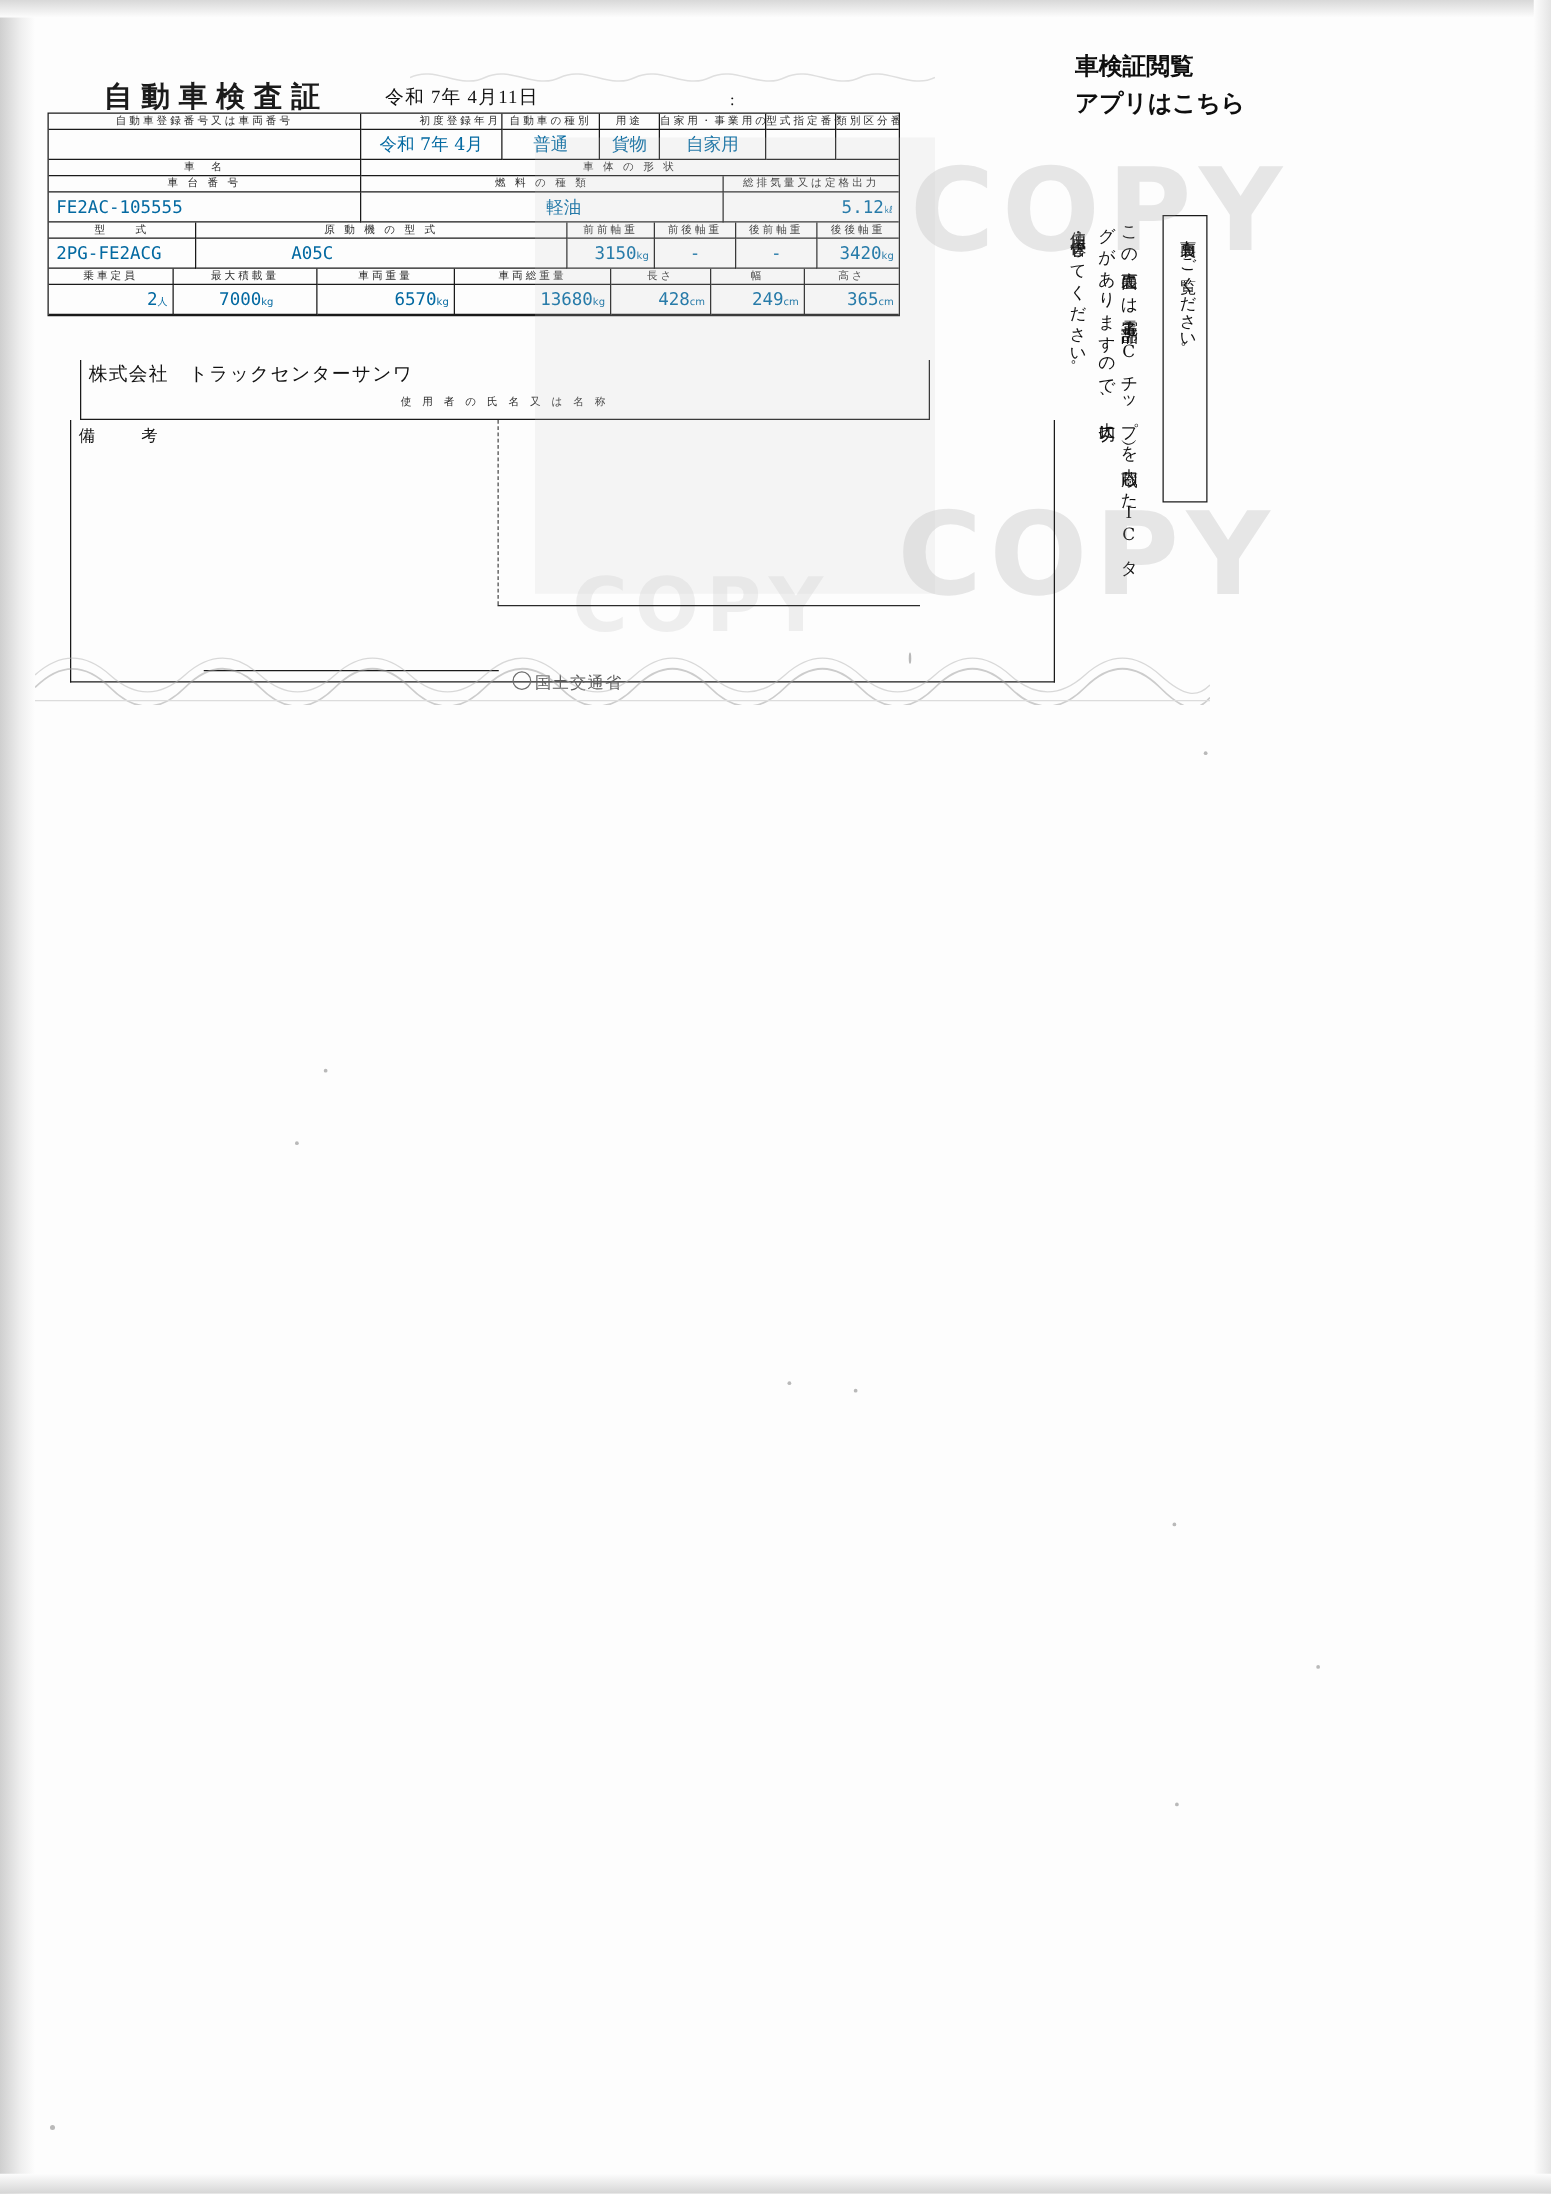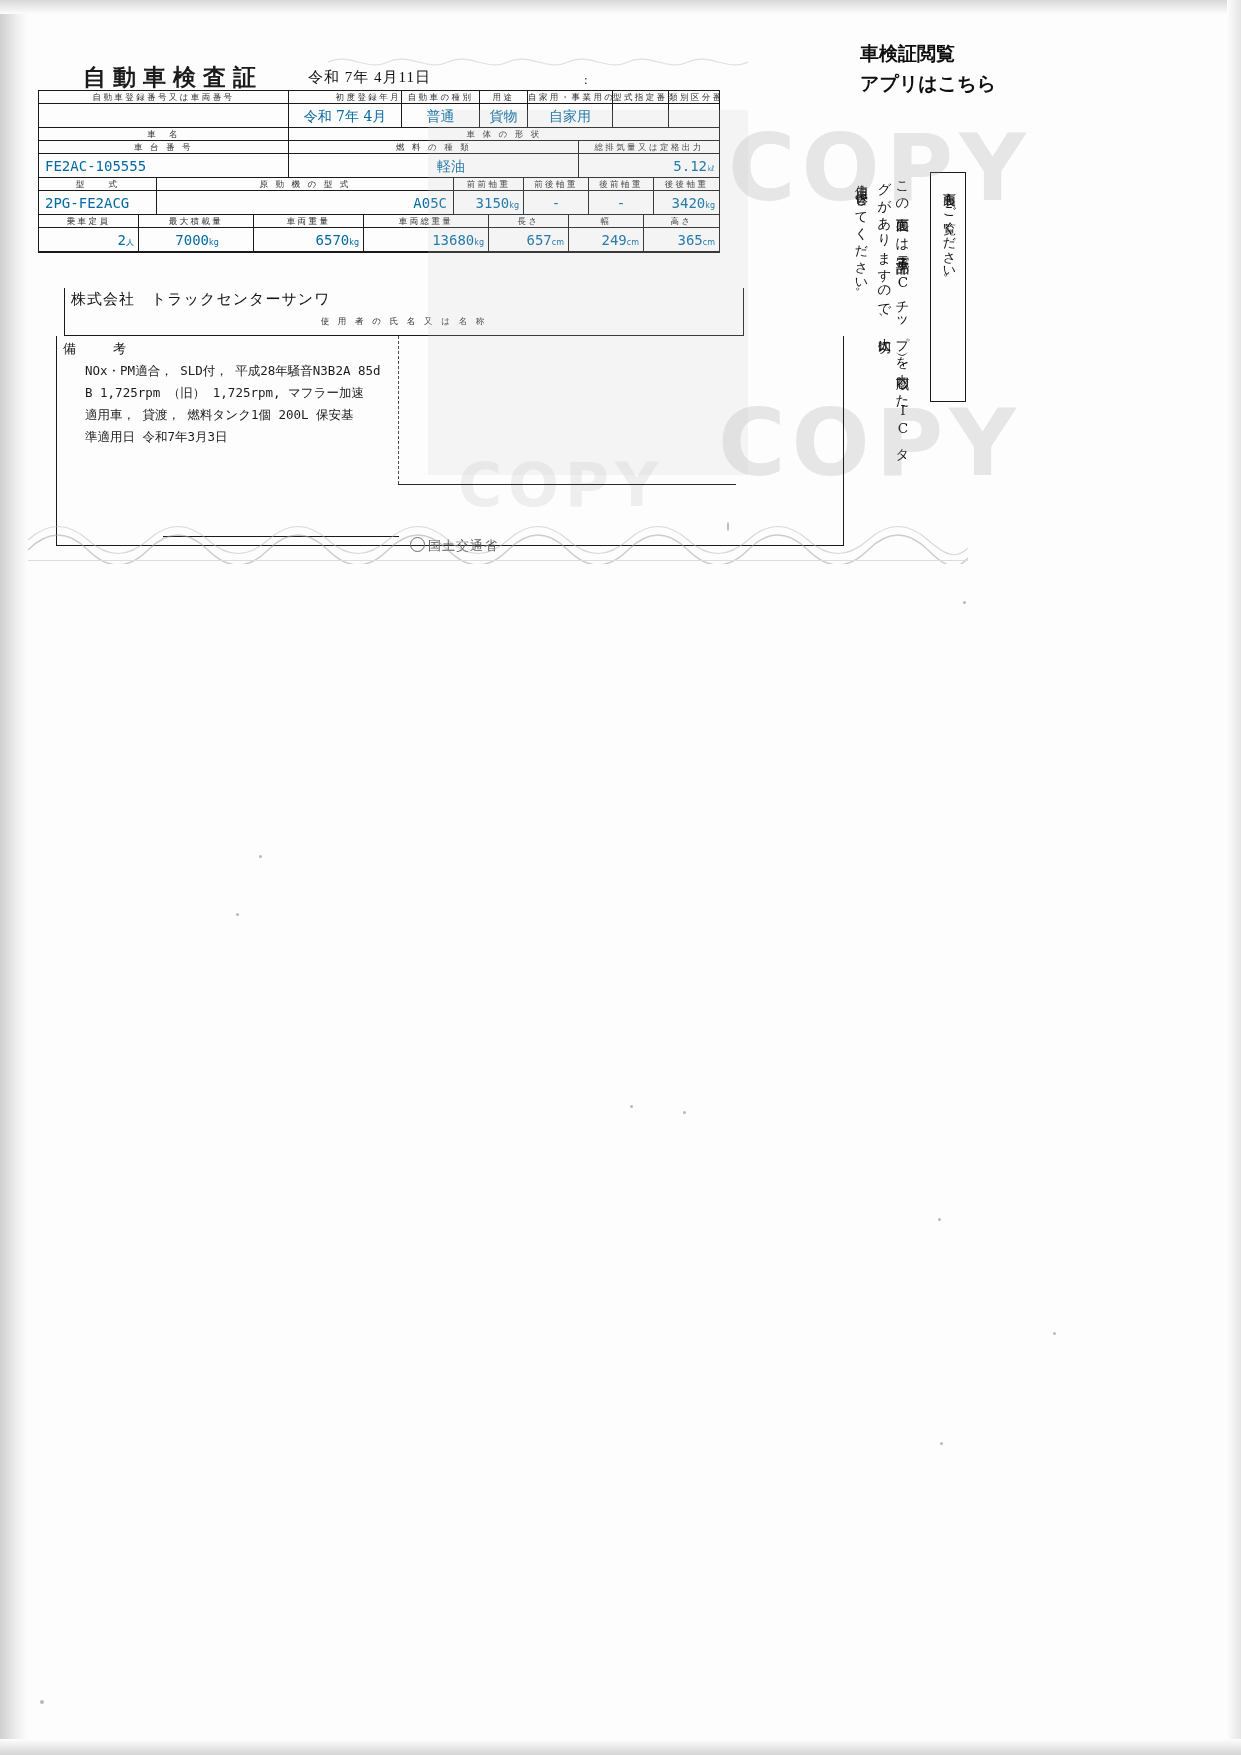--- a/index.html
+++ b/index.html
@@ -402,21 +402,21 @@
         <div class="cell hdr" style="width:118px;">型　　式</div>
         <div class="cell hdr" style="width:297px;">原 動 機 の 型 式</div>
         <div class="cell hdr" style="width:70px;">前前軸重</div>
         <div class="cell hdr" style="width:65px;">前後軸重</div>
         <div class="cell hdr" style="width:65px;">後前軸重</div>
         <div class="cell hdr" style="width:65px;">後後軸重</div>
       </div>
 
       <div class="row">
         <div class="cell val" style="width:118px;">2PG-FE2ACG</div>
-        <div class="cell val" style="width:297px; padding-left:76px;text-align:right;">A05C</div>
+        <div class="cell val" style="width:297px; padding-left:76px;">A05C</div>
         <div class="cell val right" style="width:70px;">
           <span>3150</span><span class="unit">kg</span>
         </div>
         <div class="cell val center" style="width:65px;">-</div>
         <div class="cell val center" style="width:65px;">-</div>
         <div class="cell val right" style="width:65px;">
           <span>3420</span><span class="unit">kg</span>
         </div>
       </div>
 
@@ -437,45 +437,39 @@
         <div class="cell val right" style="width:115px;text-align:center;">
           <span>7000</span><span class="unit">kg</span>
         </div>
         <div class="cell val right" style="width:110px;">
           <span>6570</span><span class="unit">kg</span>
         </div>
         <div class="cell val right" style="width:125px;">
           <span>13680</span><span class="unit">kg</span>
         </div>
         <div class="cell val right" style="width:80px;">
-          <span>657</span><span class="unit">cm</span>
+          <span>428</span><span class="unit">cm</span>
         </div>
         <div class="cell val right" style="width:75px;">
           <span>249</span><span class="unit">cm</span>
         </div>
         <div class="cell val right" style="width:75px;">
           <span>365</span><span class="unit">cm</span>
         </div>
       </div>
 
     </div>
 
     <div class="user-band">
       <div class="user-name">株式会社　トラックセンターサンワ</div>
       <div class="user-hdr">使 用 者 の 氏 名 又 は 名 称</div>
     </div>
 
     <div class="remarks-box">
       <div class="remarks-label">備　考</div>
-      <div class="remarks-body">
-        <div>NOx・PM適合， SLD付， 平成28年騒音N3B2A 85d</div>
-        <div>B 1,725rpm （旧） 1,725rpm, マフラー加速</div>
-        <div>適用車， 貸渡， 燃料タンク1個 200L 保安基</div>
-        <div>準適用日 令和7年3月3日</div>
-      </div>
       <div class="remarks-inner-line"></div>
       <div class="remarks-inner-hline"></div>
       <div class="remarks-bottom-stub"></div>
     </div>
 
     <div class="ministry">
       <span class="ministry-mark"></span><span>国土交通省</span>
     </div>
 
     <svg class="wave-band" viewBox="0 0 940 44" preserveAspectRatio="none">

